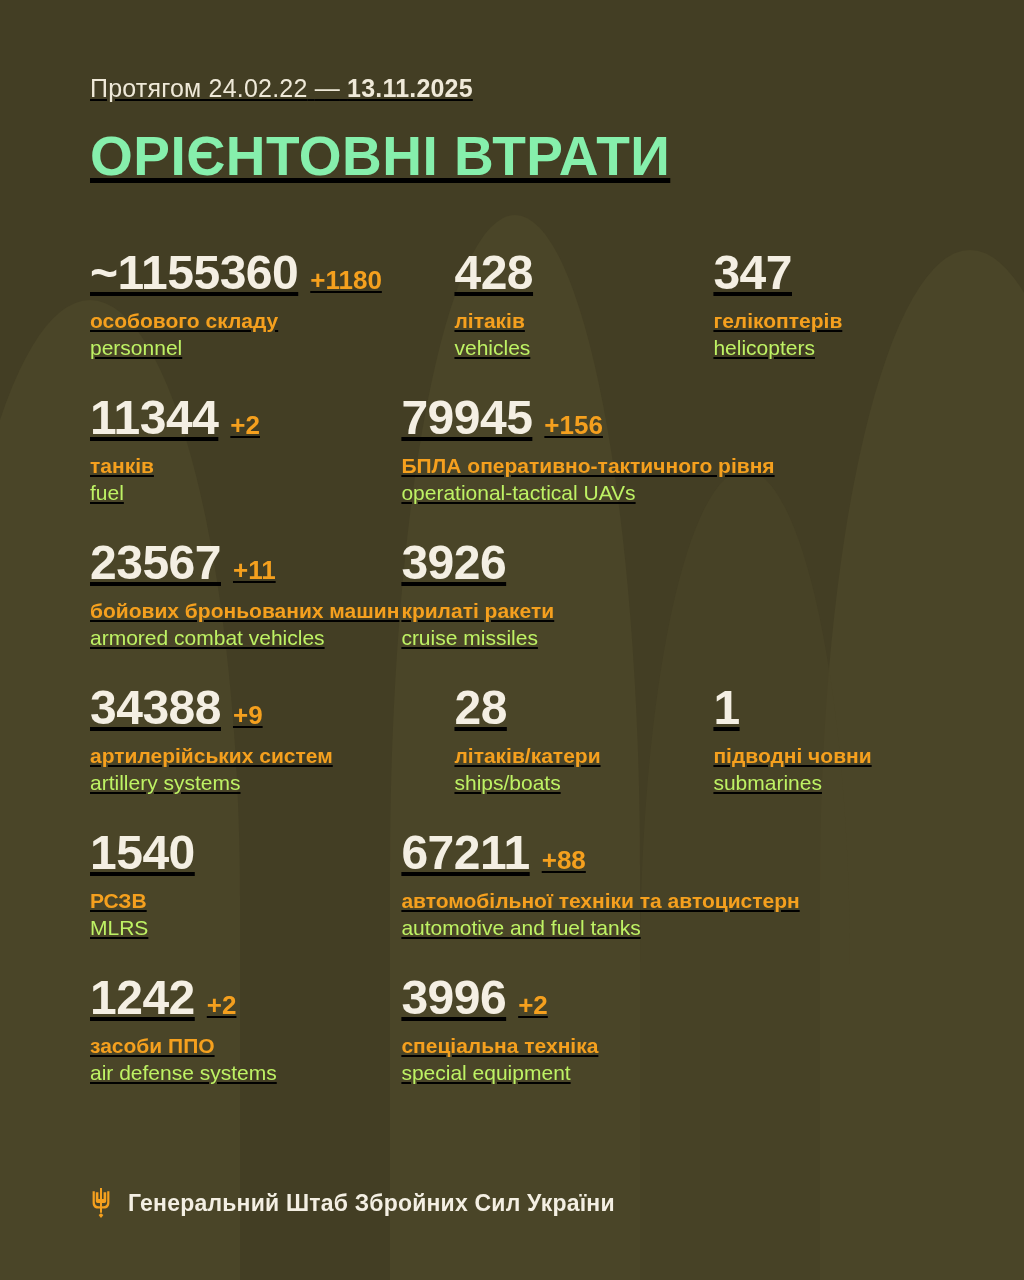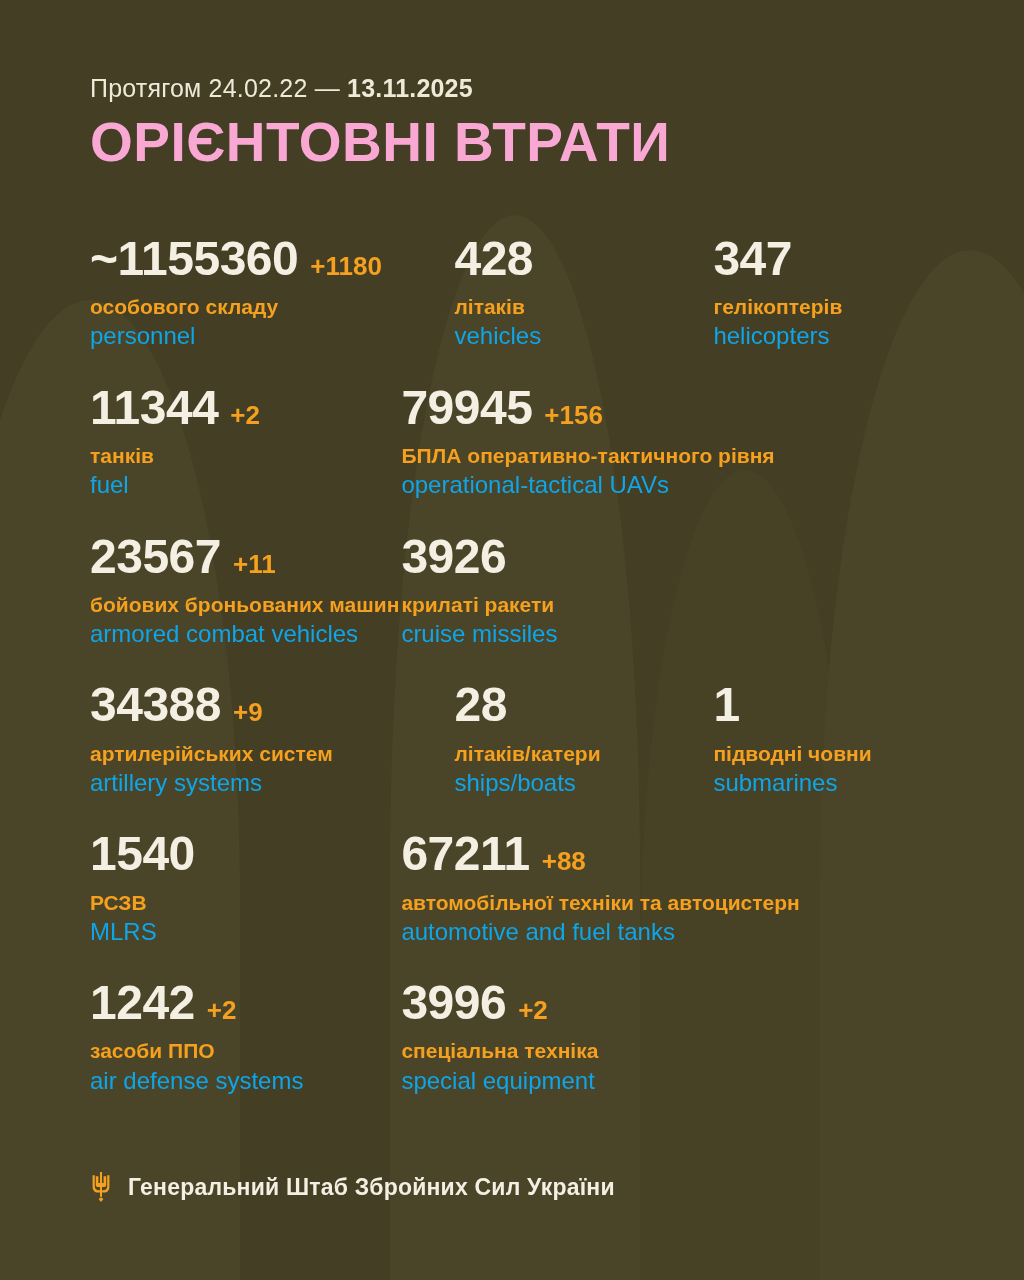--- a/index.html
+++ b/index.html
@@ -9,20 +9,21 @@
     background: #423d23;
     font-family: "Liberation Sans", sans-serif;
     overflow: hidden;
   }
   .poster {
     position: relative;
     width: 1024px;
     height: 1280px;
     background: #433e24;
     overflow: hidden;
+    text-decoration: underline;
   }
   
   .bg-shapes { position: absolute; inset: 0; pointer-events: none; }
   .shell {
     position: absolute;
     background: #4a4528;
     border-radius: 50% 50% 6px 6px / 60% 60% 6px 6px;
   }
   .shell.s1 { left: -60px;  top: 300px;  width: 300px;  height: 1000px; }
   .shell.s2 { left: 390px;  top: 215px;  width: 250px;  height: 1090px; }
@@ -35,22 +36,22 @@
     padding-top: 74px;
     font-size: 25px;
     letter-spacing: .2px;
     color: #efe9d8;
     font-weight: 400;
   }
   .date-line .date-sep { color: #efe9d8; }
   .date-line .date-end { color: #efe9d8; font-weight: 700; }
 
   .title {
-    margin-top: 10px;
-    color: #f9a8d4;
+    margin-top: 24px;
+    color: #86efac;
     font-size: 55px;
     line-height: 1.07;
     font-weight: 700;
     letter-spacing: .5px;
     text-transform: uppercase;
   }
 
   .grid {
     margin-top: 62px;
     position: relative;
@@ -85,30 +86,30 @@
     line-height: 1;
   }
   .lbl-ua {
     margin-top: 10px;
     font-size: 21px;
     font-weight: 700;
     color: #f5a01e;
     line-height: 1.25;
   }
   .lbl-en {
-    font-size: 24px;
+    font-size: 21px;
     font-weight: 400;
-    color: #0ea5e9;
+    color: #bef264;
     line-height: 1.3;
   }
 
   .footer {
     position: absolute;
     left: 90px;
-    bottom: 78px;
+    bottom: 62px;
     display: flex;
     align-items: center;
     gap: 16px;
     z-index: 2;
   }
   .trident {
     width: 22px;
     height: 30px;
     color: #f5a01e;
     display: block;

